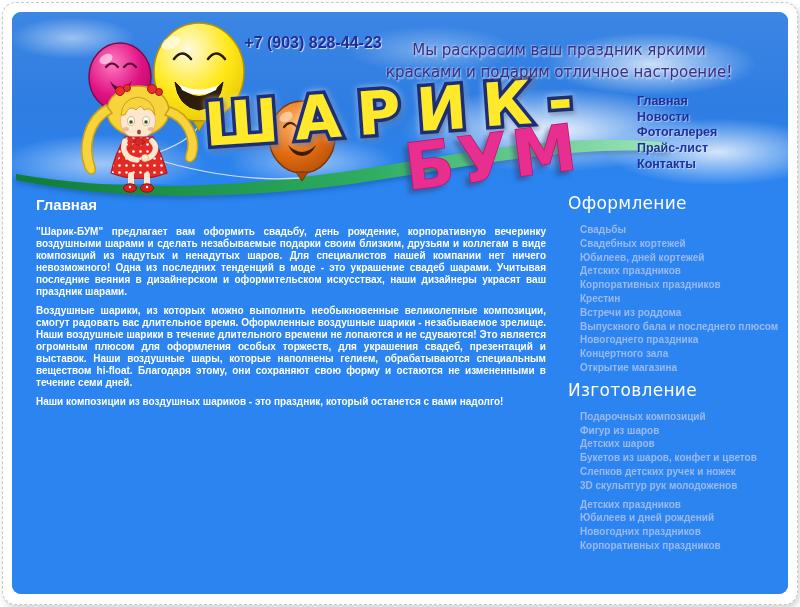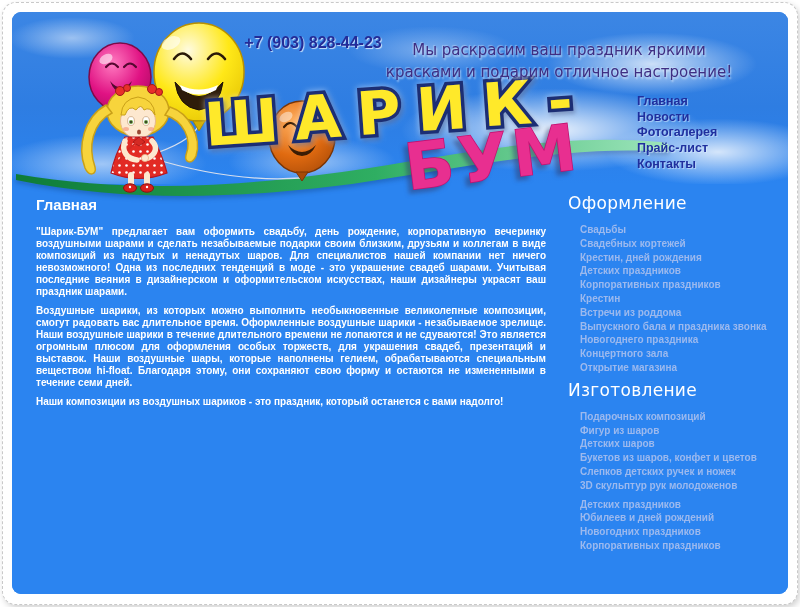--- a/index.html
+++ b/index.html
@@ -206,26 +206,26 @@
         <p>Воздушные шарики, из которых можно выполнить необыкновенные великолепные композиции, смогут радовать вас длительное время. Оформленные воздушные шарики - незабываемое зрелище. Наши воздушные шарики в течение длительного времени не лопаются и не сдуваются! Это является огромным плюсом для оформления особых торжеств, для украшения свадеб, презентаций и выставок. Наши воздушные шары, которые наполнены гелием, обрабатываются специальным веществом hi-float. Благодаря этому, они сохраняют свою форму и остаются не измененными в течение семи дней.</p>
         <p>Наши композиции из воздушных шариков - это праздник, который останется с вами надолго!</p>
       </div>
   </div>
 
   <div class="sidebar">
       <h2 class="section-title">Оформление</h2>
       <ul>
         <li>Свадьбы</li>
         <li>Свадебных кортежей</li>
-        <li>Крестин, дней рождения</li>
+        <li>Юбилеев, дней кортежей</li>
         <li>Детских праздников</li>
         <li>Корпоративных праздников</li>
         <li>Крестин</li>
         <li>Встречи из роддома</li>
-        <li>Выпускного бала и праздника звонка</li>
+        <li>Выпускного бала и последнего плюсом</li>
         <li>Новогоднего праздника</li>
         <li>Концертного зала</li>
         <li>Открытие магазина</li>
       </ul>
       <h2 class="section-title">Изготовление</h2>
       <ul>
         <li>Подарочных композиций</li>
         <li>Фигур из шаров</li>
         <li>Детских шаров</li>
         <li>Букетов из шаров, конфет и цветов</li>

